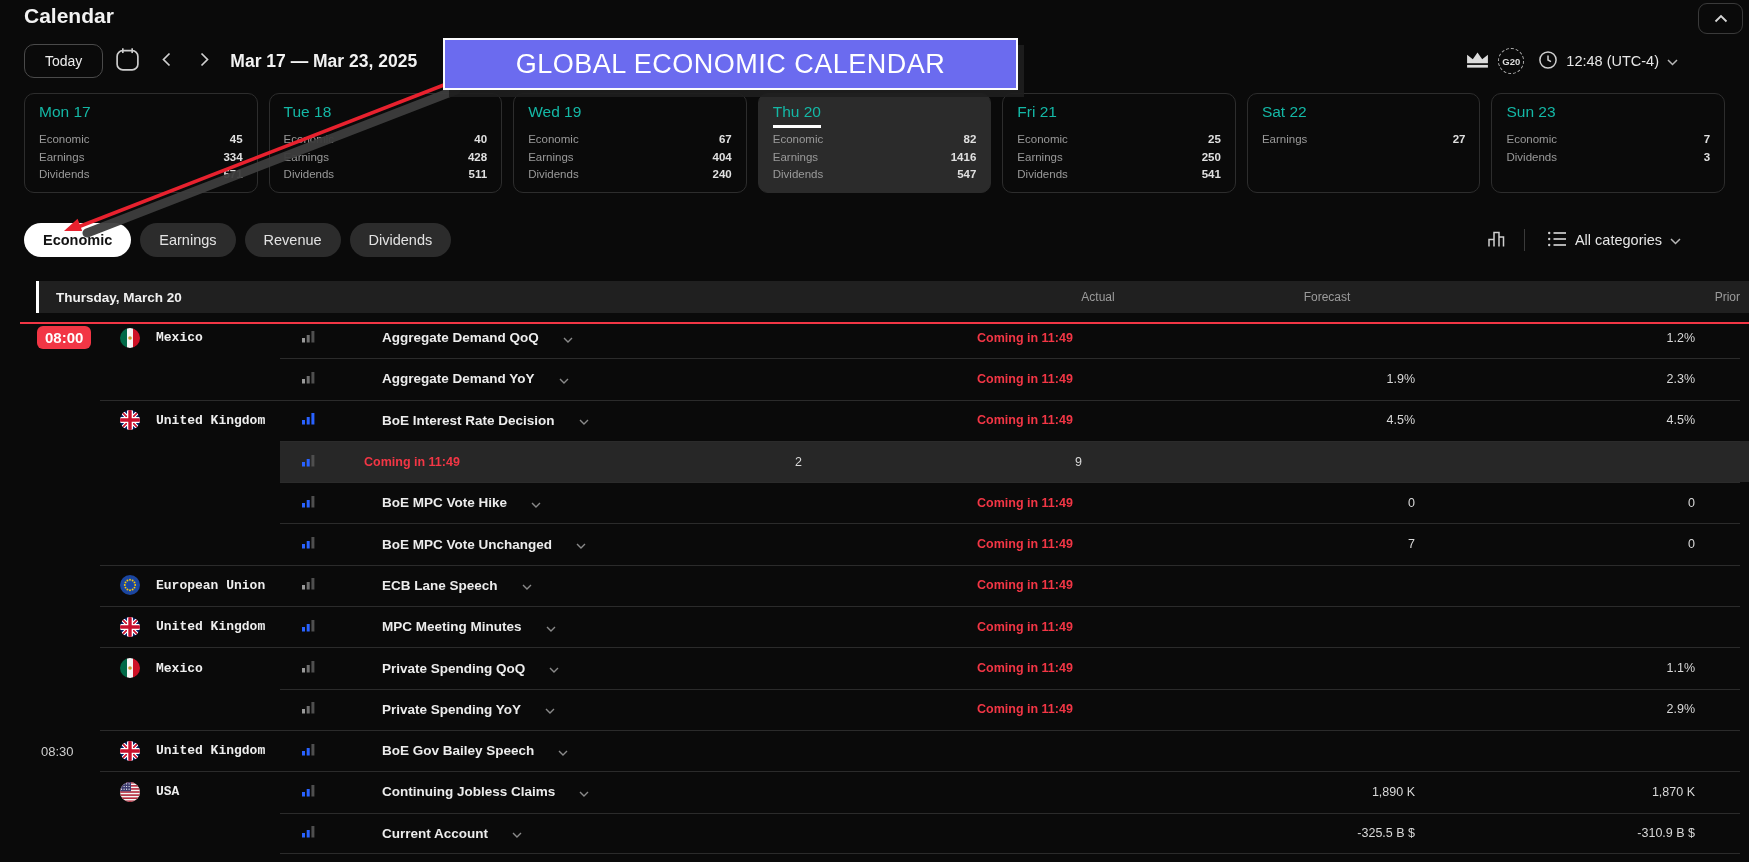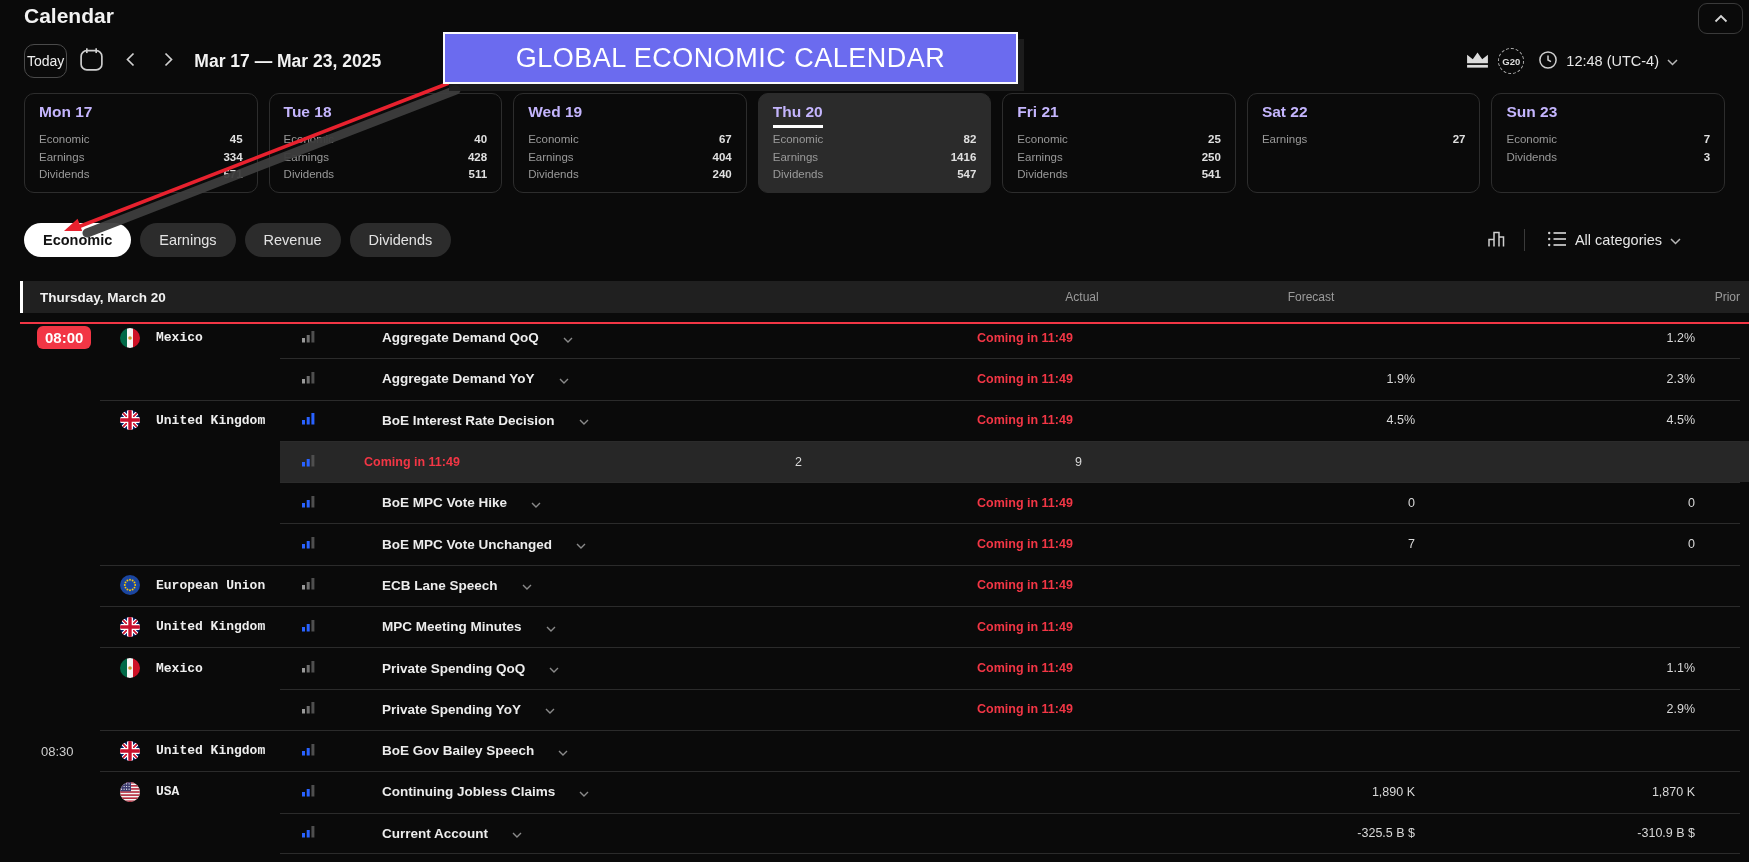--- a/index.html
+++ b/index.html
@@ -3,55 +3,55 @@
 <meta charset="utf-8">
 <style>
   html,body{margin:0;padding:0;background:#000;}
   .app{position:relative;width:1749px;height:862px;background:#0a0a0a;overflow:hidden;
        color:#e8e8e8;font-family:"Liberation Sans",sans-serif;}
   .ptitle{position:absolute;left:24px;top:4px;font-size:21px;font-weight:bold;color:#f2f2f2;}
   .collapse-btn{position:absolute;left:1698px;top:3px;width:45px;height:31px;border-radius:9px;
        background:transparent;border:1px solid #3a3a3a;display:flex;align-items:center;justify-content:center;cursor:pointer;}
   
   .toolbar{position:absolute;left:24px;top:43px;right:65px;height:36px;display:flex;align-items:center;}
-  .today-btn{height:34px;padding:0 2px;border-radius:10px;border:1px solid #4a4a4a;background:transparent;
+  .today-btn{height:34px;padding:0 20px;border-radius:10px;border:1px solid #4a4a4a;background:transparent;
        color:#eee;font-size:14px;font-family:inherit;cursor:pointer;}
   .icon-btn{background:none;border:none;padding:0;display:flex;align-items:center;justify-content:center;cursor:pointer;}
   .cal-btn{margin-left:11px;}
   .nav-btn{margin-left:12px;width:26px;height:26px;}
   .date-range{margin-left:13px;font-size:17.5px;font-weight:bold;color:#f2f2f2;}
   .toolbar-right{margin-left:auto;display:flex;align-items:center;gap:8px;}
   .g20{width:26px;height:26px;border-radius:50%;border:1px dashed #b5b5b5;display:flex;align-items:center;
        justify-content:center;font-size:9.5px;font-weight:bold;color:#ddd;box-sizing:border-box;}
   .tzbtn{display:flex;align-items:center;gap:8px;background:none;border:none;color:#e8e8e8;
        font-size:14.5px;font-family:inherit;cursor:pointer;}
   
   .week-row{position:absolute;left:24px;top:93px;width:1701px;height:100px;display:flex;gap:11px;}
   .card{flex:1;border:1px solid #2d2d2d;border-radius:10px;padding:9px 14px 8px;box-sizing:border-box;
        background:transparent;cursor:pointer;}
   .card.selected{background:#2b2b2b;border-color:#2b2b2b;}
-  .card-title{display:inline-block;font-size:15.5px;font-weight:bold;color:#c4b5fd;padding-bottom:4px;
+  .card-title{display:inline-block;font-size:15.5px;font-weight:normal;color:#14b8a6;padding-bottom:4px;
        border-bottom:3px solid transparent;}
   .card.selected .card-title{border-bottom-color:#fff;}
   .card-stats{margin-top:5px;display:flex;flex-direction:column;gap:4.5px;}
   .stat{display:flex;justify-content:space-between;font-size:11.5px;line-height:13px;}
   .stat-label{color:#9a9a9a;}
   .stat-value{color:#e0e0e0;font-weight:600;}
   
   .chips-row{position:absolute;left:24px;top:223px;right:62px;height:34px;display:flex;align-items:center;}
   .chip{height:34px;padding:0 19px;border-radius:18px;border:none;background:#2c2c2c;color:#e2e2e2;
        font-size:14.5px;margin-right:9px;font-family:inherit;cursor:pointer;}
   .chip.active{background:#fff;color:#131313;font-weight:600;}
   .chips-right{margin-left:auto;display:flex;align-items:center;}
   .vdivider{width:1px;height:22px;background:#3a3a3a;margin:0 16px 0 17px;}
   .catbtn{display:flex;align-items:center;gap:8px;background:none;border:none;color:#e6e6e6;
        font-size:14.5px;font-family:inherit;cursor:pointer;}
   
   .table{position:absolute;left:20px;top:281px;right:0;height:581px;}
-  .date-band{position:relative;height:32px;background:#202020;display:flex;align-items:center;}
+  .date-band{position:relative;height:32px;background:#202020;display:flex;align-items:center;margin-left:16px;}
   .date-band::before{content:"";position:absolute;left:0;top:0;bottom:0;width:3px;background:#fff;}
   .band-title{margin-left:20px;font-size:13.5px;font-weight:bold;color:#f0f0f0;}
   .hcol{position:absolute;top:0;height:32px;display:flex;align-items:center;font-size:12px;color:#9b9b9b;}
   .h-actual{left:937px;width:250px;justify-content:center;}
   .h-forecast{left:1187px;width:208px;justify-content:center;}
   .h-prior{right:9px;justify-content:flex-end;}
   .red-line{position:absolute;left:0;right:0;top:41px;height:2px;background:#f23645;z-index:6;pointer-events:none;}
   .rows{position:absolute;top:36px;left:0;right:0;}
   .trow{position:relative;height:41.3px;display:flex;align-items:center;cursor:pointer;}
   .sep{position:absolute;top:0;right:9px;height:1px;background:#2b2b2b;}
@@ -70,21 +70,21 @@
   .c-event{flex:1;display:flex;align-items:center;gap:24px;min-width:0;margin-left:38px;}
   .ename{font-size:13.5px;font-weight:600;color:#ececec;white-space:nowrap;}
   .c-actual{width:250px;padding-left:20px;font-size:12.5px;color:#d8d8d8;}
   .coming{color:#f23645;font-weight:bold;}
   .c-forecast{width:208px;text-align:right;font-size:12.5px;color:#d8d8d8;}
   .c-prior{width:280px;text-align:right;font-size:12.5px;color:#d8d8d8;}
   .c-spacer{width:54px;}
   .trow:last-child::after{content:"";position:absolute;left:260px;right:9px;bottom:0;height:1px;background:#2b2b2b;}
   
   .arrow-layer{position:absolute;left:0;top:0;z-index:19;pointer-events:none;}
-  .ann-box{position:absolute;left:443px;top:32px;width:575px;height:52px;background:#6b6bef;
+  .ann-box{position:absolute;left:443px;top:38px;width:575px;height:52px;background:#6b6bef;
        border:2px solid #fbfbfd;box-sizing:border-box;display:flex;align-items:center;justify-content:center;
        font-size:27px;color:#fff;letter-spacing:0.5px;z-index:20;box-shadow:6px 7px 0 rgba(30,30,30,0.9);}
 </style>
 </head>
 <body>
 
 <div class="app">
 
   <div class="ptitle">Calendar</div>
 

